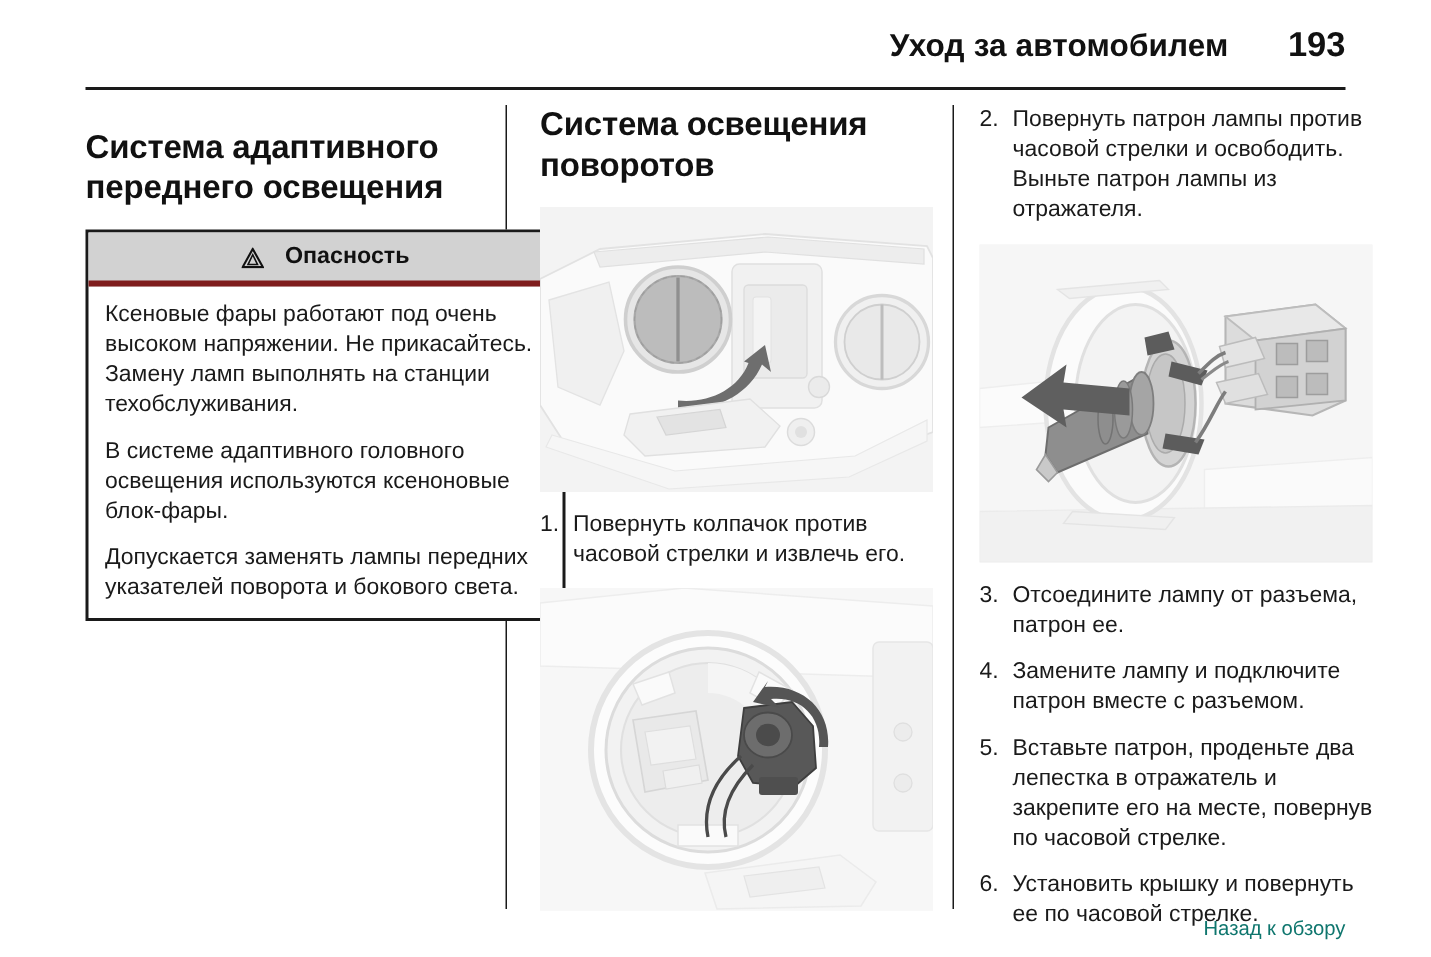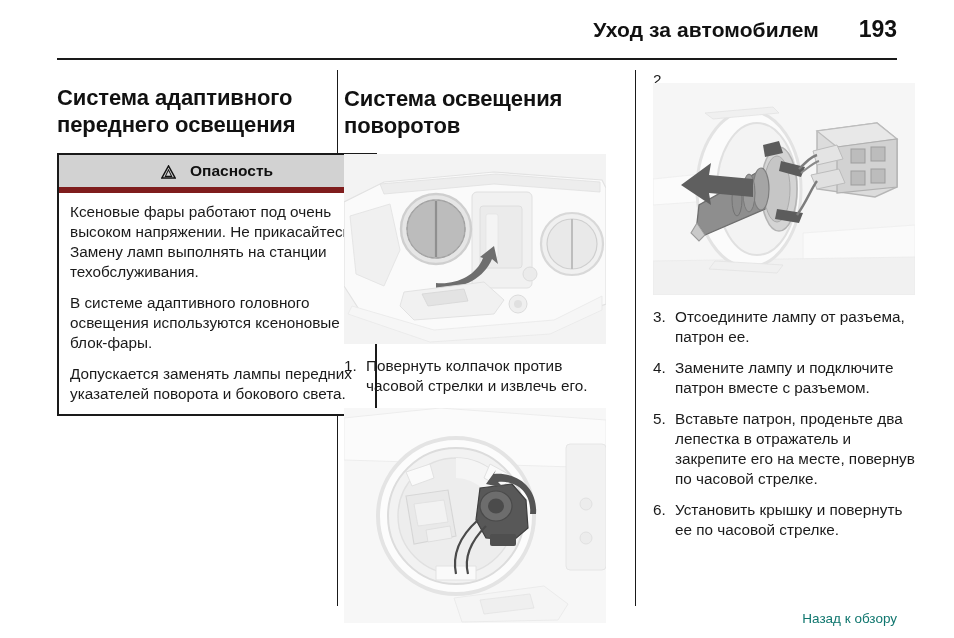--- a/index.html
+++ b/index.html
@@ -55,21 +55,21 @@
     height: 2px;
     background: #1a1a1a;
   }
 
   
   .col {
     position: absolute;
     top: 70px;
   }
   .col-1 { left: 57px;  width: 320px; margin-top: 15px; }
-  .col-2 { left: 344px; width: 262px; margin-top: 16px; }
+  .col-2 { left: 360px; width: 262px; }
   .col-3 { left: 653px; width: 262px; }
 
   .col-divider {
     position: absolute;
     top: 70px;
     width: 1px;
     height: 536px;
     background: #1a1a1a;
   }
   .div-1 { left: 337px; }
@@ -86,21 +86,21 @@
   }
 
   
   .danger-box {
     border: 2px solid #1a1a1a;
     background: #ffffff;
     margin-bottom: 16px;
   }
   .danger-head {
     background: #d2d2d2;
-    border-bottom: 6px solid #7f1d1d;
+    border-bottom: 4px solid #7f1d1d;
     text-align: center;
     padding: 7px 4px 7px 4px;
     font-size: 15.5px;
     font-weight: bold;
     color: #111;
     display: flex;
     align-items: center;
     justify-content: center;
     gap: 14px;
   }
@@ -296,20 +296,21 @@
         <path d="M136 192 L186 186 L190 200 L140 206 Z" fill="#efefef" stroke="#e3e3e3" stroke-width="0.8"></path>
       </svg>
     </div>
   </div>
 
   <div class="col col-3">
 
     <ol class="steps">
       <li>
         <span class="num">2.</span>
+        <span>Повернуть патрон лампы против часовой стрелки и освободить. Выньте патрон лампы из отражателя.</span>
       </li>
     </ol>
 
     <div class="figure fig-bulb" style="margin-top:13px">
       <svg viewBox="0 0 262 212" width="262" height="212" preserveAspectRatio="xMidYMid slice" aria-hidden="true">
         <rect x="0" y="0" width="262" height="212" fill="#f5f5f5"></rect>
 
         <path d="M0 0 L262 0 L262 212 L0 212 Z" fill="#f6f6f6"></path>
         <path d="M0 96 L58 90 L58 118 L0 122 Z" fill="#fbfbfb" stroke="#eee" stroke-width="0.9"></path>
         <path d="M150 150 L262 142 L262 176 L150 182 Z" fill="#fafafa" stroke="#eee" stroke-width="0.9"></path>

